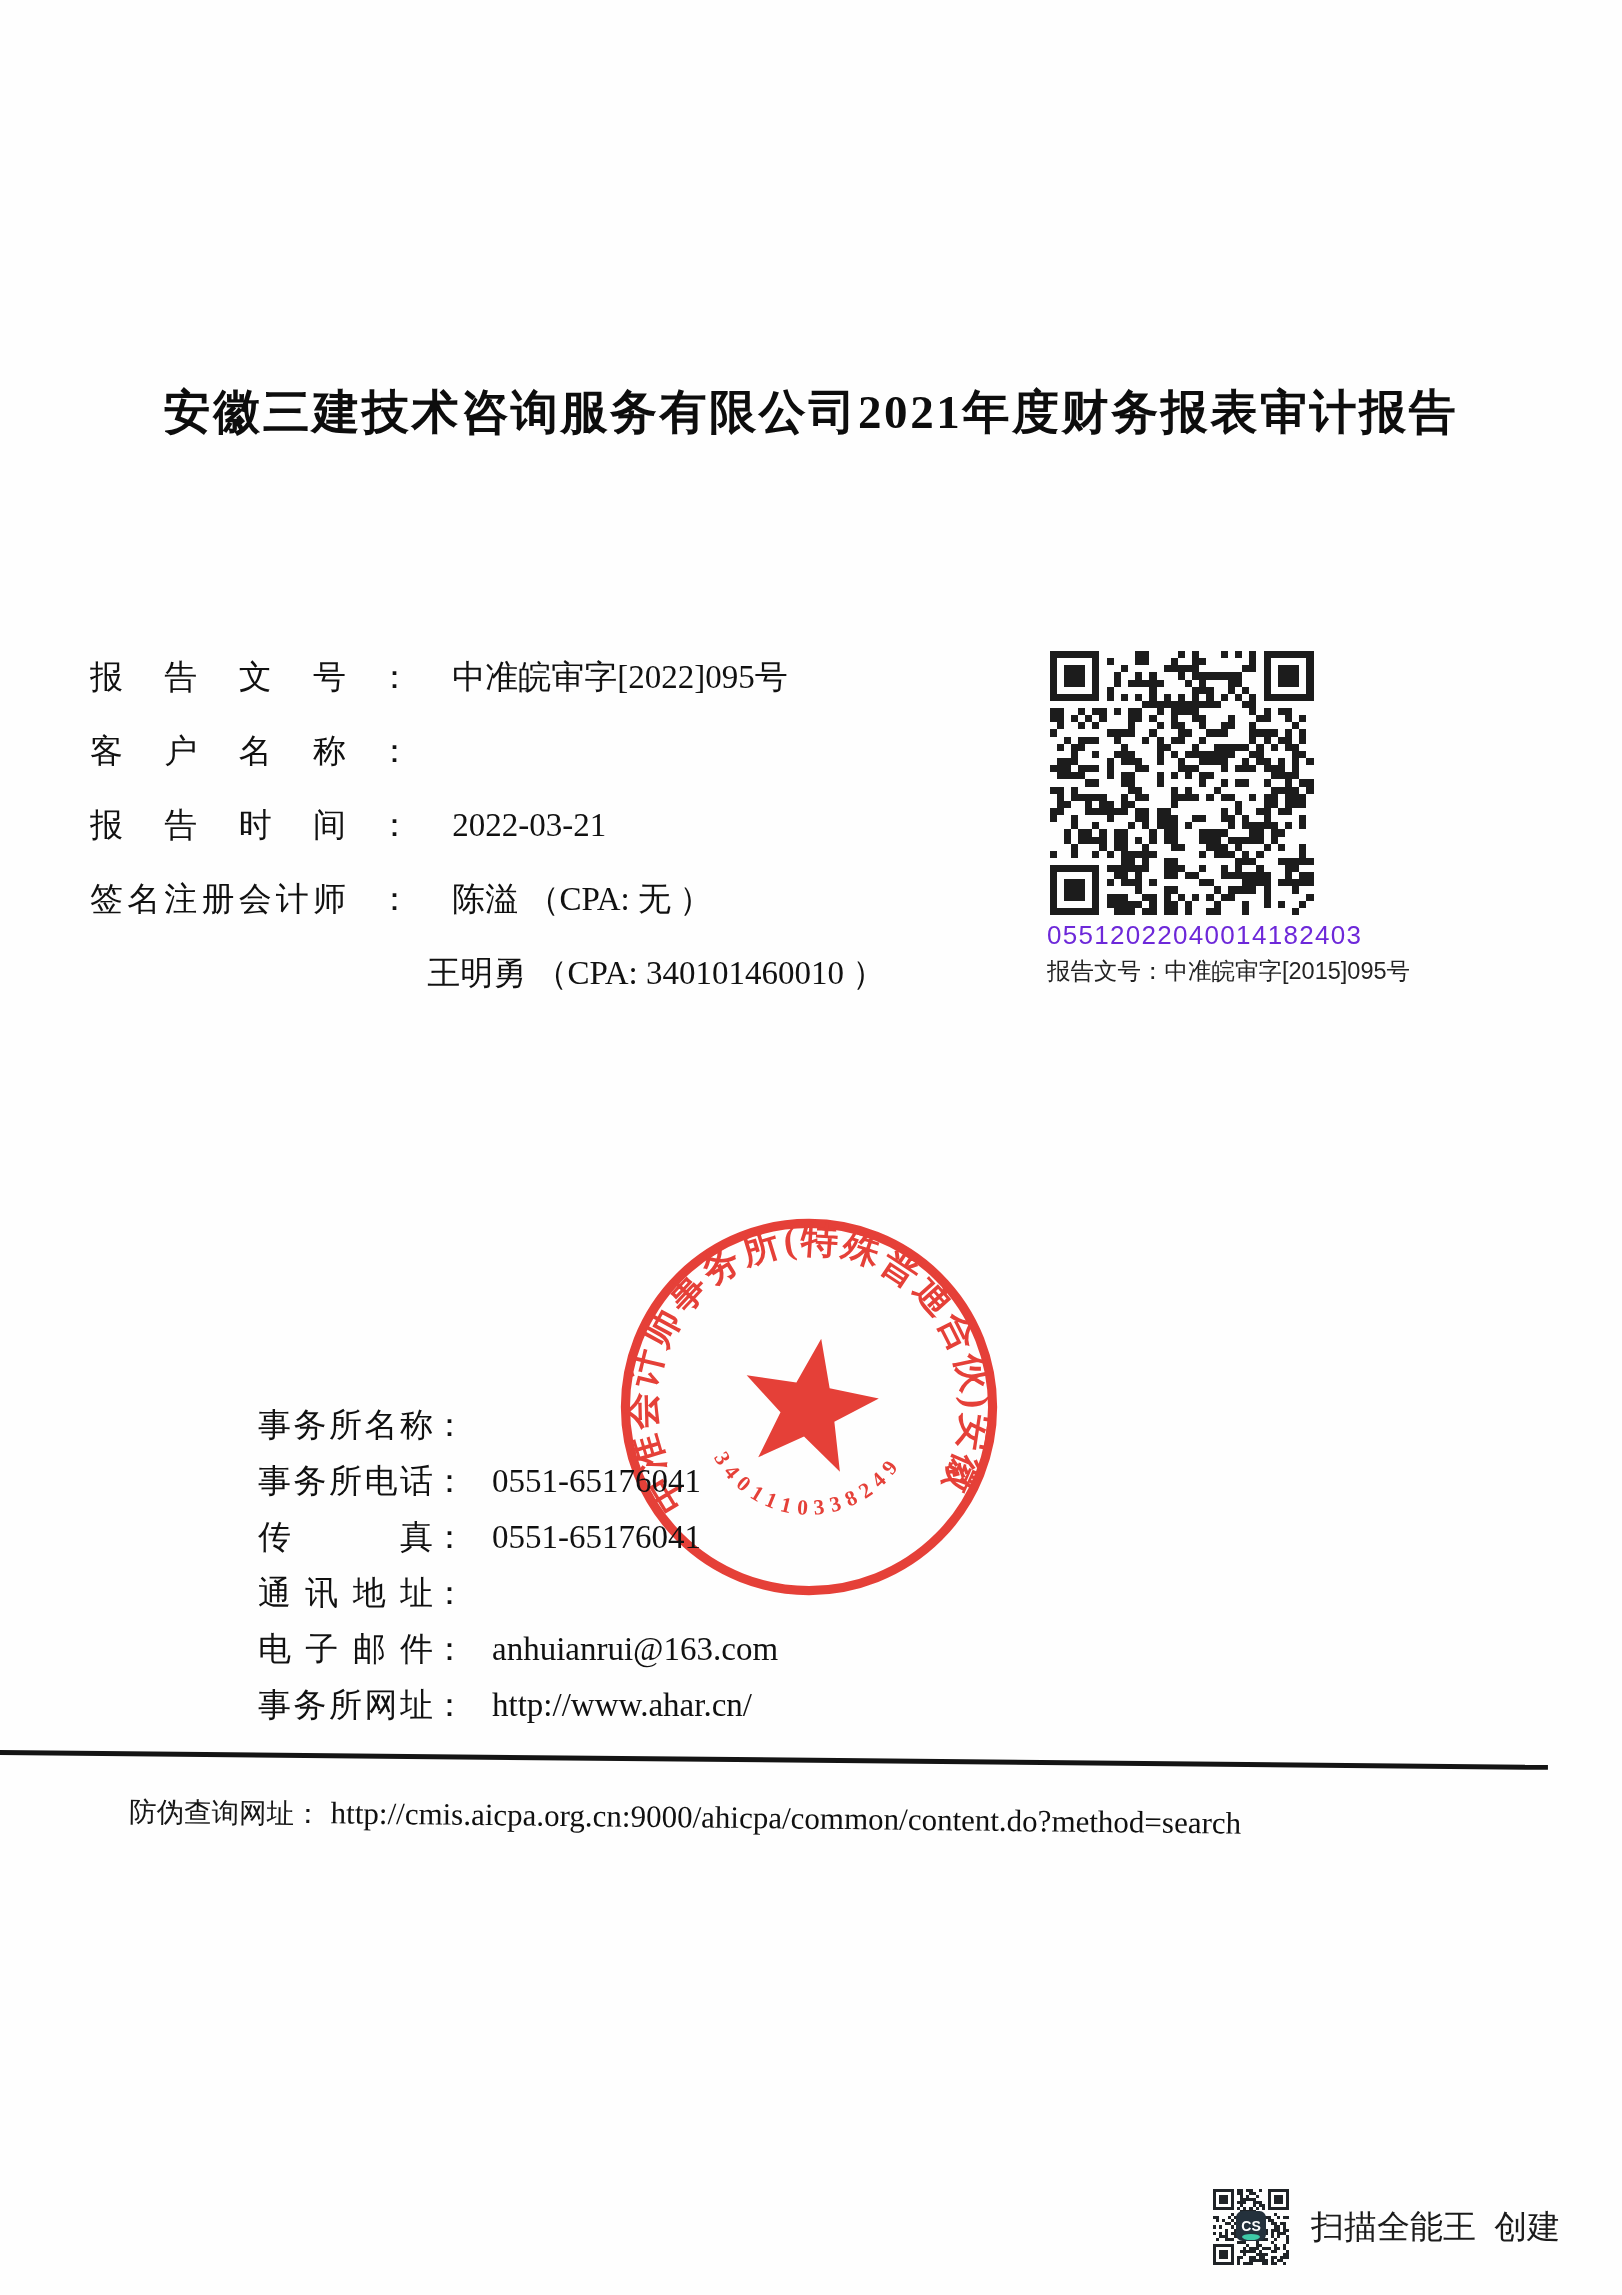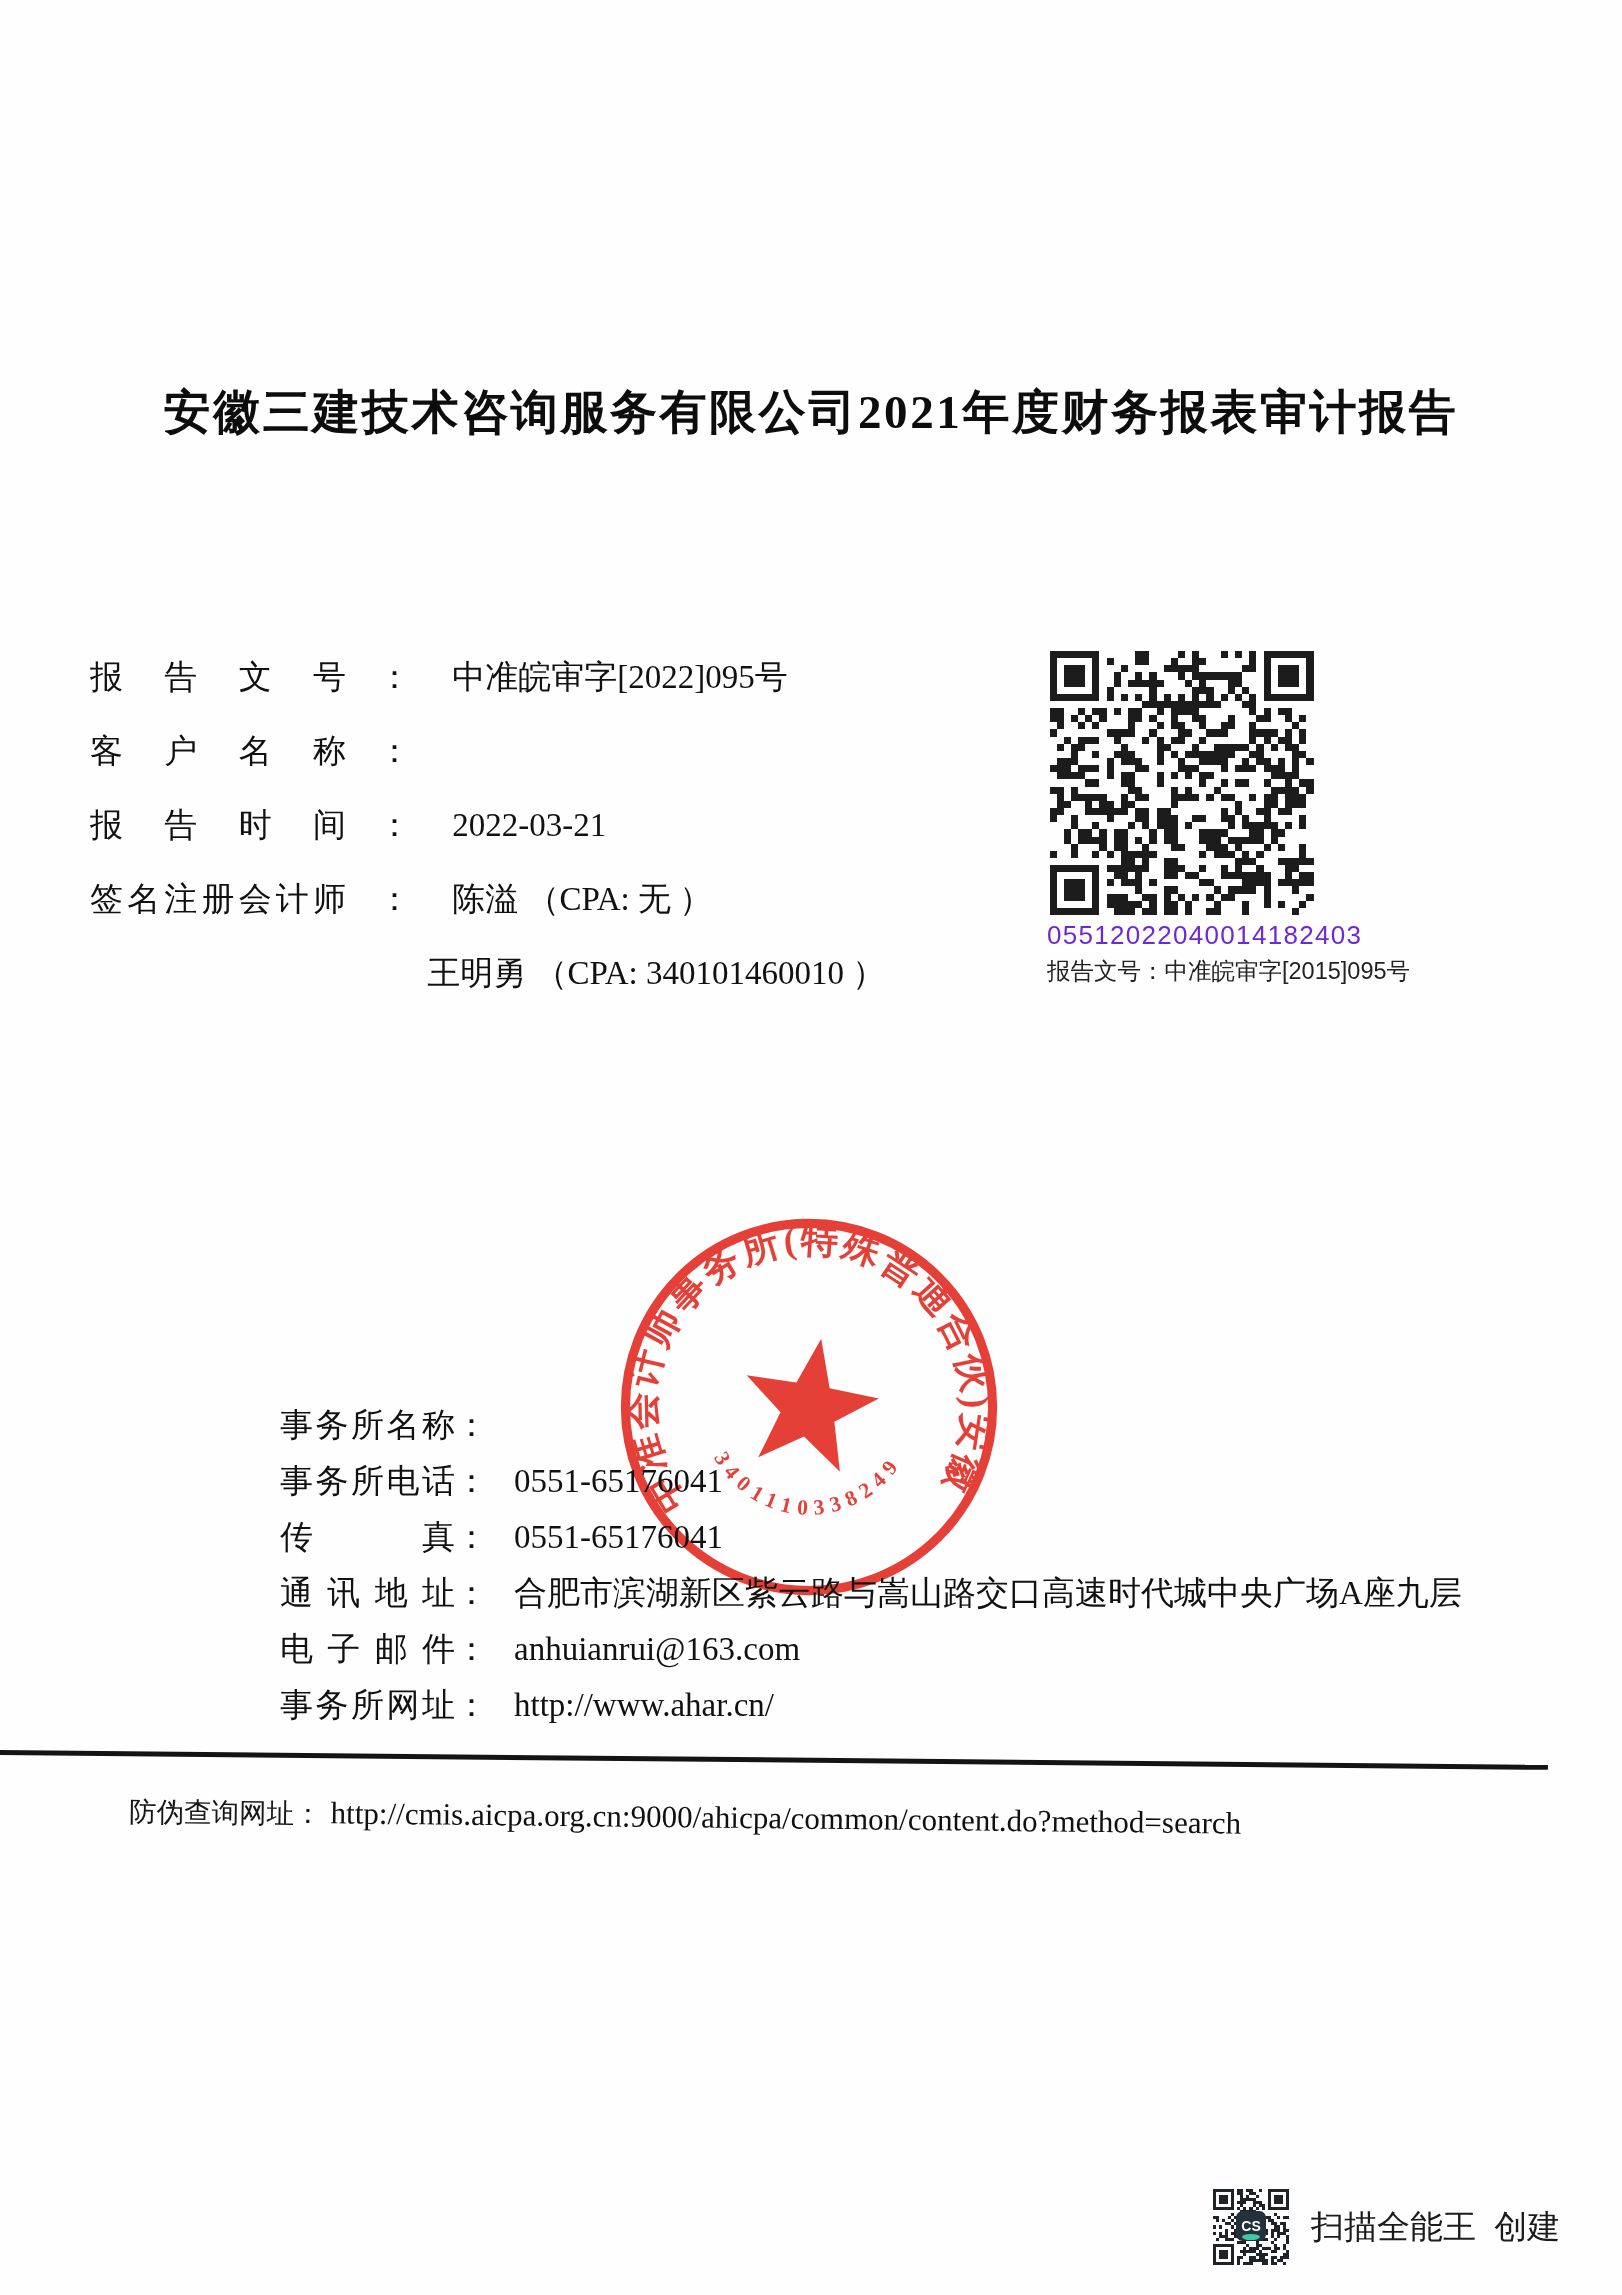--- a/index.html
+++ b/index.html
@@ -48,21 +48,21 @@
   
   .stamp{position:absolute;left:613px;top:1211px;width:392px;height:392px;opacity:.88;z-index:1;}
   .stamp-fill{fill:var(--stamp-color,#e2261d);}
   .stamp-stroke{stroke:var(--stamp-color,#e2261d);fill:none;}
   .stamp text{font-family:"Liberation Serif", serif;font-weight:700;}
   
   .firm-block{
     position:absolute;left:258px;top:1407px;
     font-size:33px;line-height:37px;z-index:2;
   }
-  .firm-row{display:flex;align-items:center;margin-bottom:19px;white-space:nowrap;margin-left:22px;}
+  .firm-row{display:flex;align-items:center;margin-bottom:19px;white-space:nowrap;}
   .firm-label{
     display:inline-block;width:175px;
     text-align:justify;text-align-last:justify;
   }
   .firm-value{margin-left:26px;}
   
   .separator{
     position:absolute;left:0;top:1750px;width:1548px;height:4.6px;
     background:#141414;transform:rotate(0.55deg);transform-origin:left center;
   }
@@ -162,21 +162,20 @@
       <span class="firm-value">0551-65176041</span>
     </div>
     <div class="firm-row">
       <span class="firm-label">传真</span>
         <span>：</span>
       <span class="firm-value">0551-65176041</span>
     </div>
     <div class="firm-row">
       <span class="firm-label">通讯地址</span>
         <span>：</span>
-      <span class="firm-value">合肥市滨湖新区紫云路与嵩山路交口高速时代城中央广场A座九层</span>
     </div>
     <div class="firm-row">
       <span class="firm-label">电子邮件</span>
         <span>：</span>
       <span class="firm-value">anhuianrui@163.com</span>
     </div>
     <div class="firm-row">
       <span class="firm-label">事务所网址</span>
         <span>：</span>
       <span class="firm-value">http://www.ahar.cn/</span>

